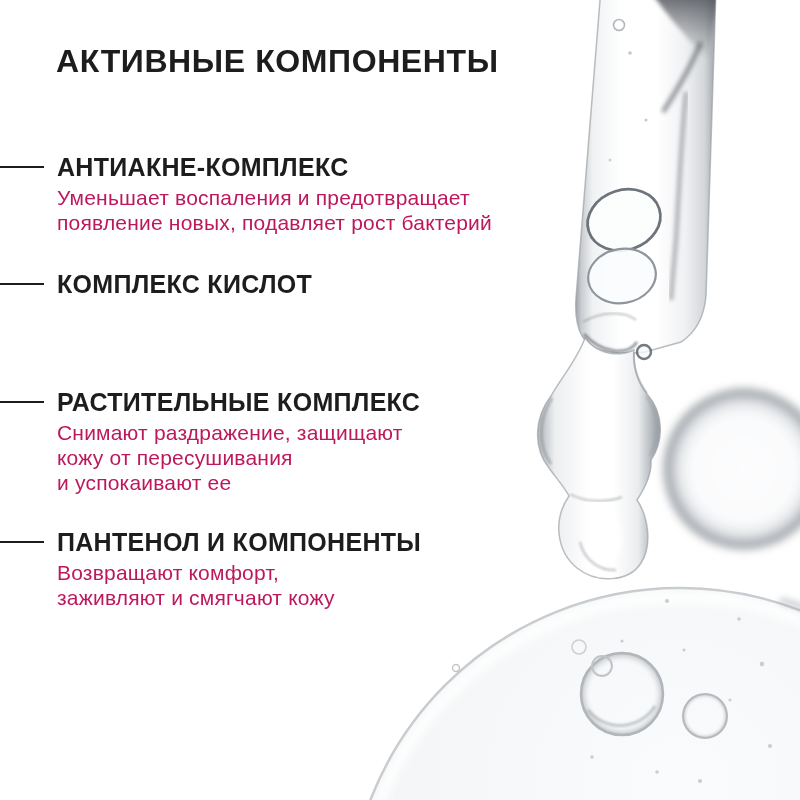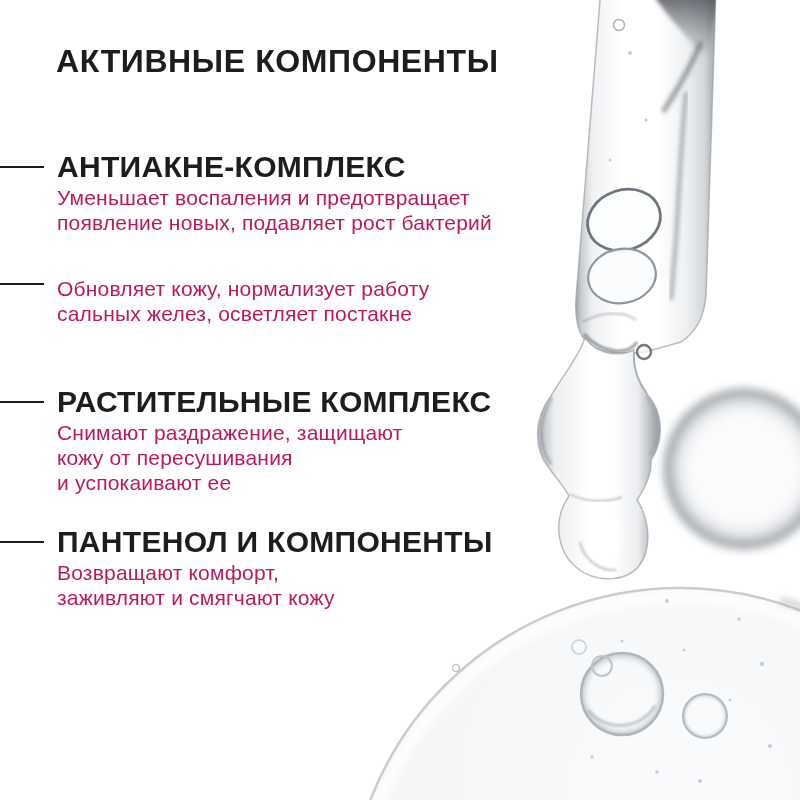--- a/index.html
+++ b/index.html
@@ -21,21 +21,21 @@
     color: #1d1d1d; white-space: nowrap; margin: 0;
   }
   .ingredient {
     position: absolute; left: 57px; width: 460px;
   }
   .ingredient .dash {
     position: absolute; left: -57px; top: 12px;
     width: 44px; height: 2px; background: #1d1d1d;
   }
   .ingredient h2 {
-    margin: 0; font-size: 30px; font-weight: bold;
+    margin: 0; font-size: 25px; font-weight: bold;
     line-height: 26px; letter-spacing: 0.3px;
     color: #1d1d1d; white-space: nowrap;
   }
   .ingredient p {
     margin: 5px 0 0 0;
     font-size: 21px; font-weight: normal; letter-spacing: 0.2px;
     line-height: 25px; color: #be185d;
     white-space: pre-line;
   }
   .sec-1 { top: 154px; }
@@ -184,22 +184,21 @@
 
   <section class="ingredient sec-1">
     <span class="dash"></span>
     <h2>АНТИАКНЕ-КОМПЛЕКС</h2>
     <p>Уменьшает воспаления и предотвращает
 появление новых, подавляет рост бактерий</p>
   </section>
 
   <section class="ingredient sec-2">
     <span class="dash"></span>
-    <p>Обновляет кожу, нормализует работу
-сальных желез, осветляет постакне</p>
+    <h2>КОМПЛЕКС КИСЛОТ</h2>
   </section>
 
   <section class="ingredient sec-3">
     <span class="dash"></span>
     <h2>РАСТИТЕЛЬНЫЕ КОМПЛЕКС</h2>
     <p>Снимают раздражение, защищают
 кожу от пересушивания
 и успокаивают ее</p>
   </section>
 

